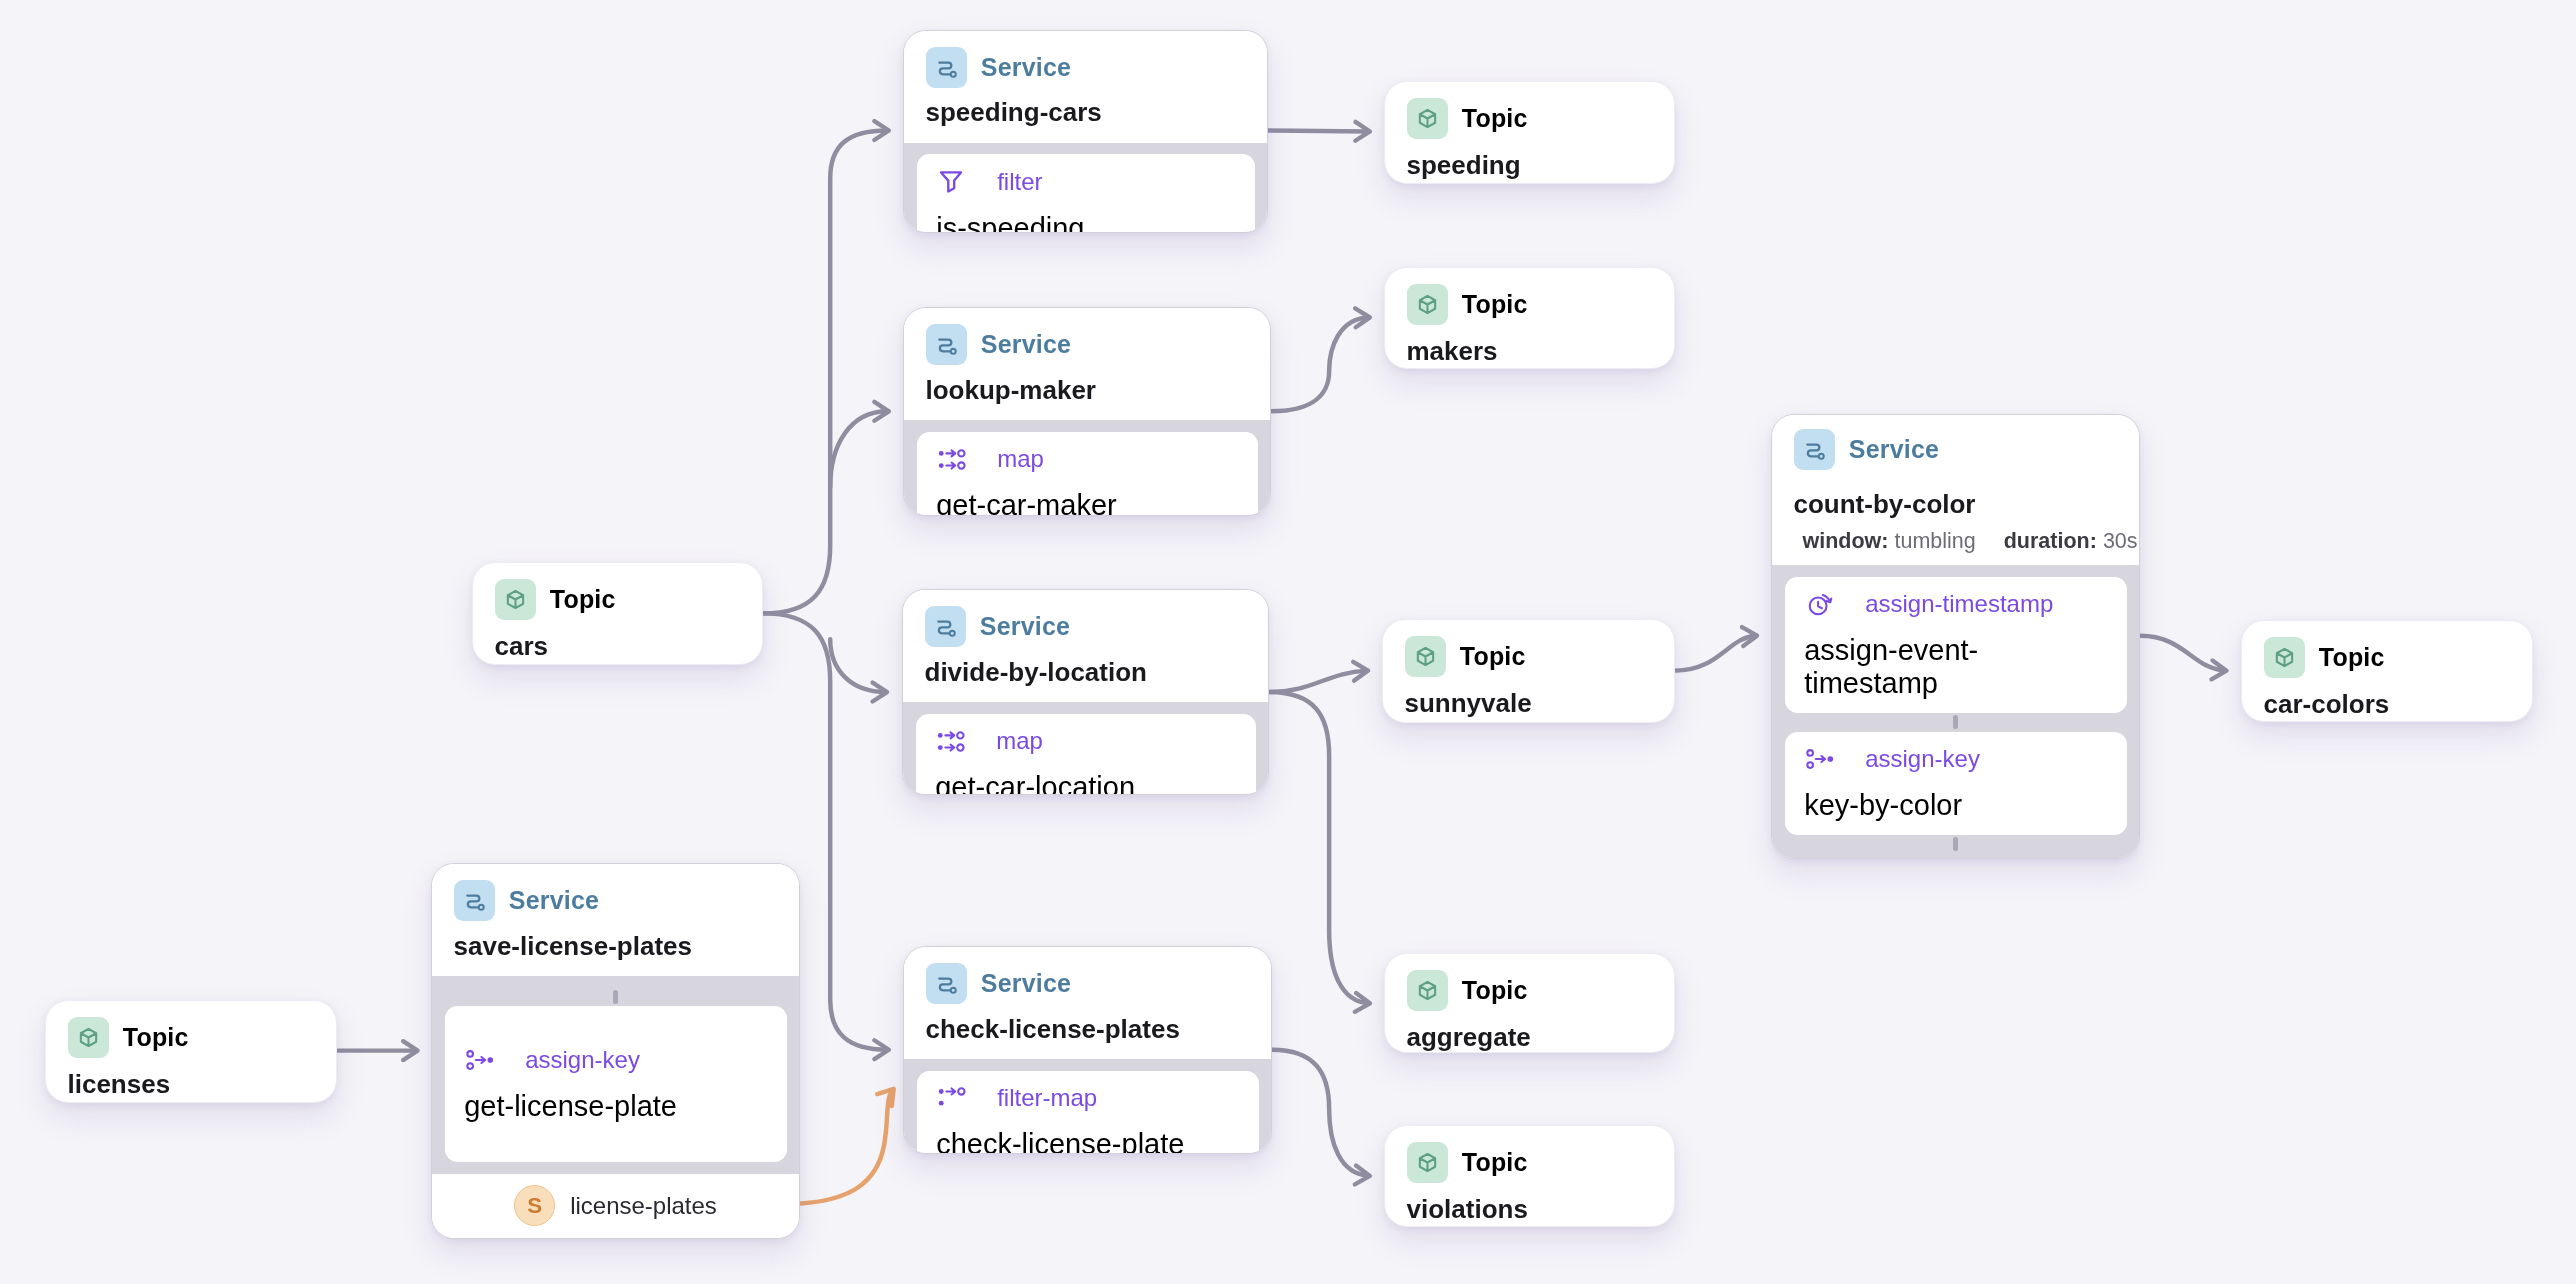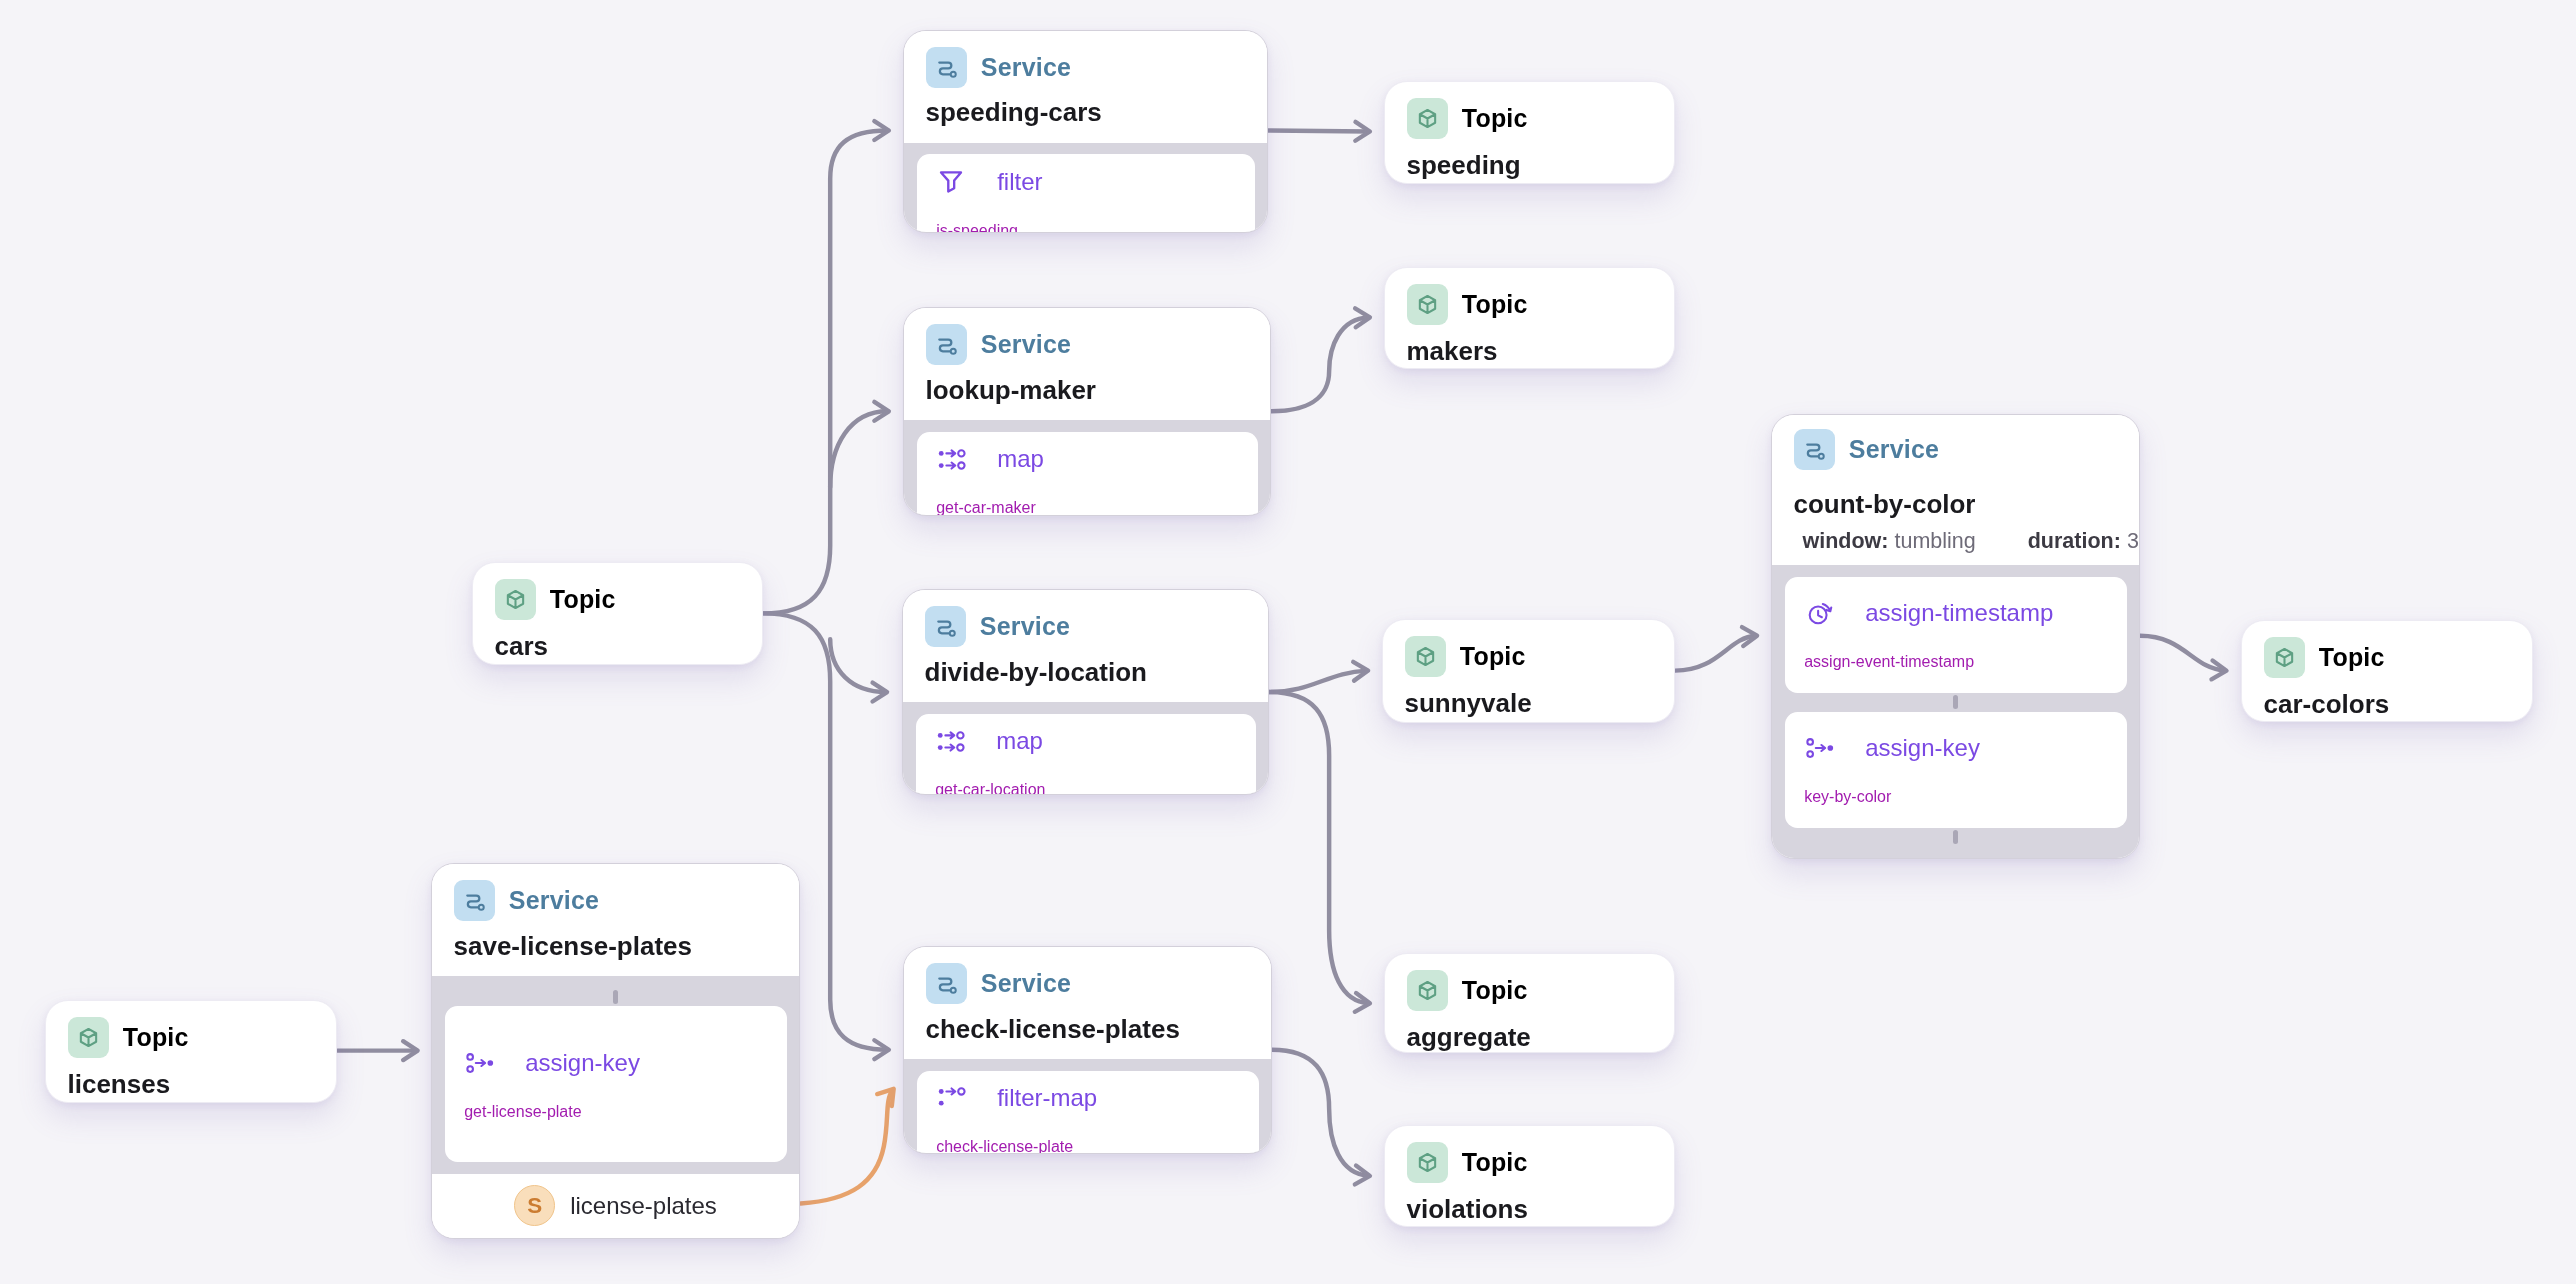--- a/index.html
+++ b/index.html
@@ -29,36 +29,36 @@
   .s-label { color:#4d7d9e; }
   .node-name { font-size:26px; font-weight:700; color:#1a1a1e; margin-top:10.7px; }
 
   .service {
     border:1.8px solid #d3d0da; display:flex; flex-direction:column; overflow:hidden;
   }
   .svc-header { background:#fff; padding:16px 21.5px 14.3px; }
   .svc-header .node-name { margin-top:9.8px; }
   .svc-header.compact { padding:14.3px 21.5px 10.7px; }
   .svc-header.compact .node-name { margin-top:19px; }
-  .meta-row { display:flex; gap:52px; margin-top:9px; padding-left:9px; font-size:21.5px; white-space:nowrap; }
+  .meta-row { display:flex; gap:28px; margin-top:9px; padding-left:9px; font-size:21.5px; white-space:nowrap; }
   .meta-key { color:#3c3a43; font-weight:700; }
   .meta-val { color:#6e6b78; }
 
   .svc-body {
     background:#d7d5de; flex:1; padding:11.6px 12.5px;
     display:flex; flex-direction:column;
   }
   .op-card {
     background:#fff; border-radius:12.5px; padding:10.7px 19.7px 12.5px;
     flex:1; display:flex; flex-direction:column; justify-content:center;
   }
   .op-row { display:flex; align-items:center; gap:23px; }
   .op-icon { width:38px; height:34px; display:flex; align-items:center; flex:0 0 auto; }
   .op-label { font-size:24px; font-weight:500; color:#7b49e3; }
-  .op-name { font-size:16px; color:#a21caf; margin-top:23px; }
+  .op-name { font-size:29px; color:#000000; margin-top:13px; }
   .tick { width:4.5px; height:13.4px; border-radius:2.7px; background:#aaa7b6; align-self:center; margin:2.7px 0; flex:0 0 auto; }
 
   .svc-footer {
     background:#fff; padding:11.6px 12.5px; display:flex; align-items:center;
     justify-content:center; gap:15px;
   }
   .store-badge {
     width:39px; height:39px; border-radius:50%; background:#f9debb;
     border:0.9px solid #f0c48a; color:#cb7c31; font-size:22.4px; font-weight:600;
     display:flex; align-items:center; justify-content:center;

